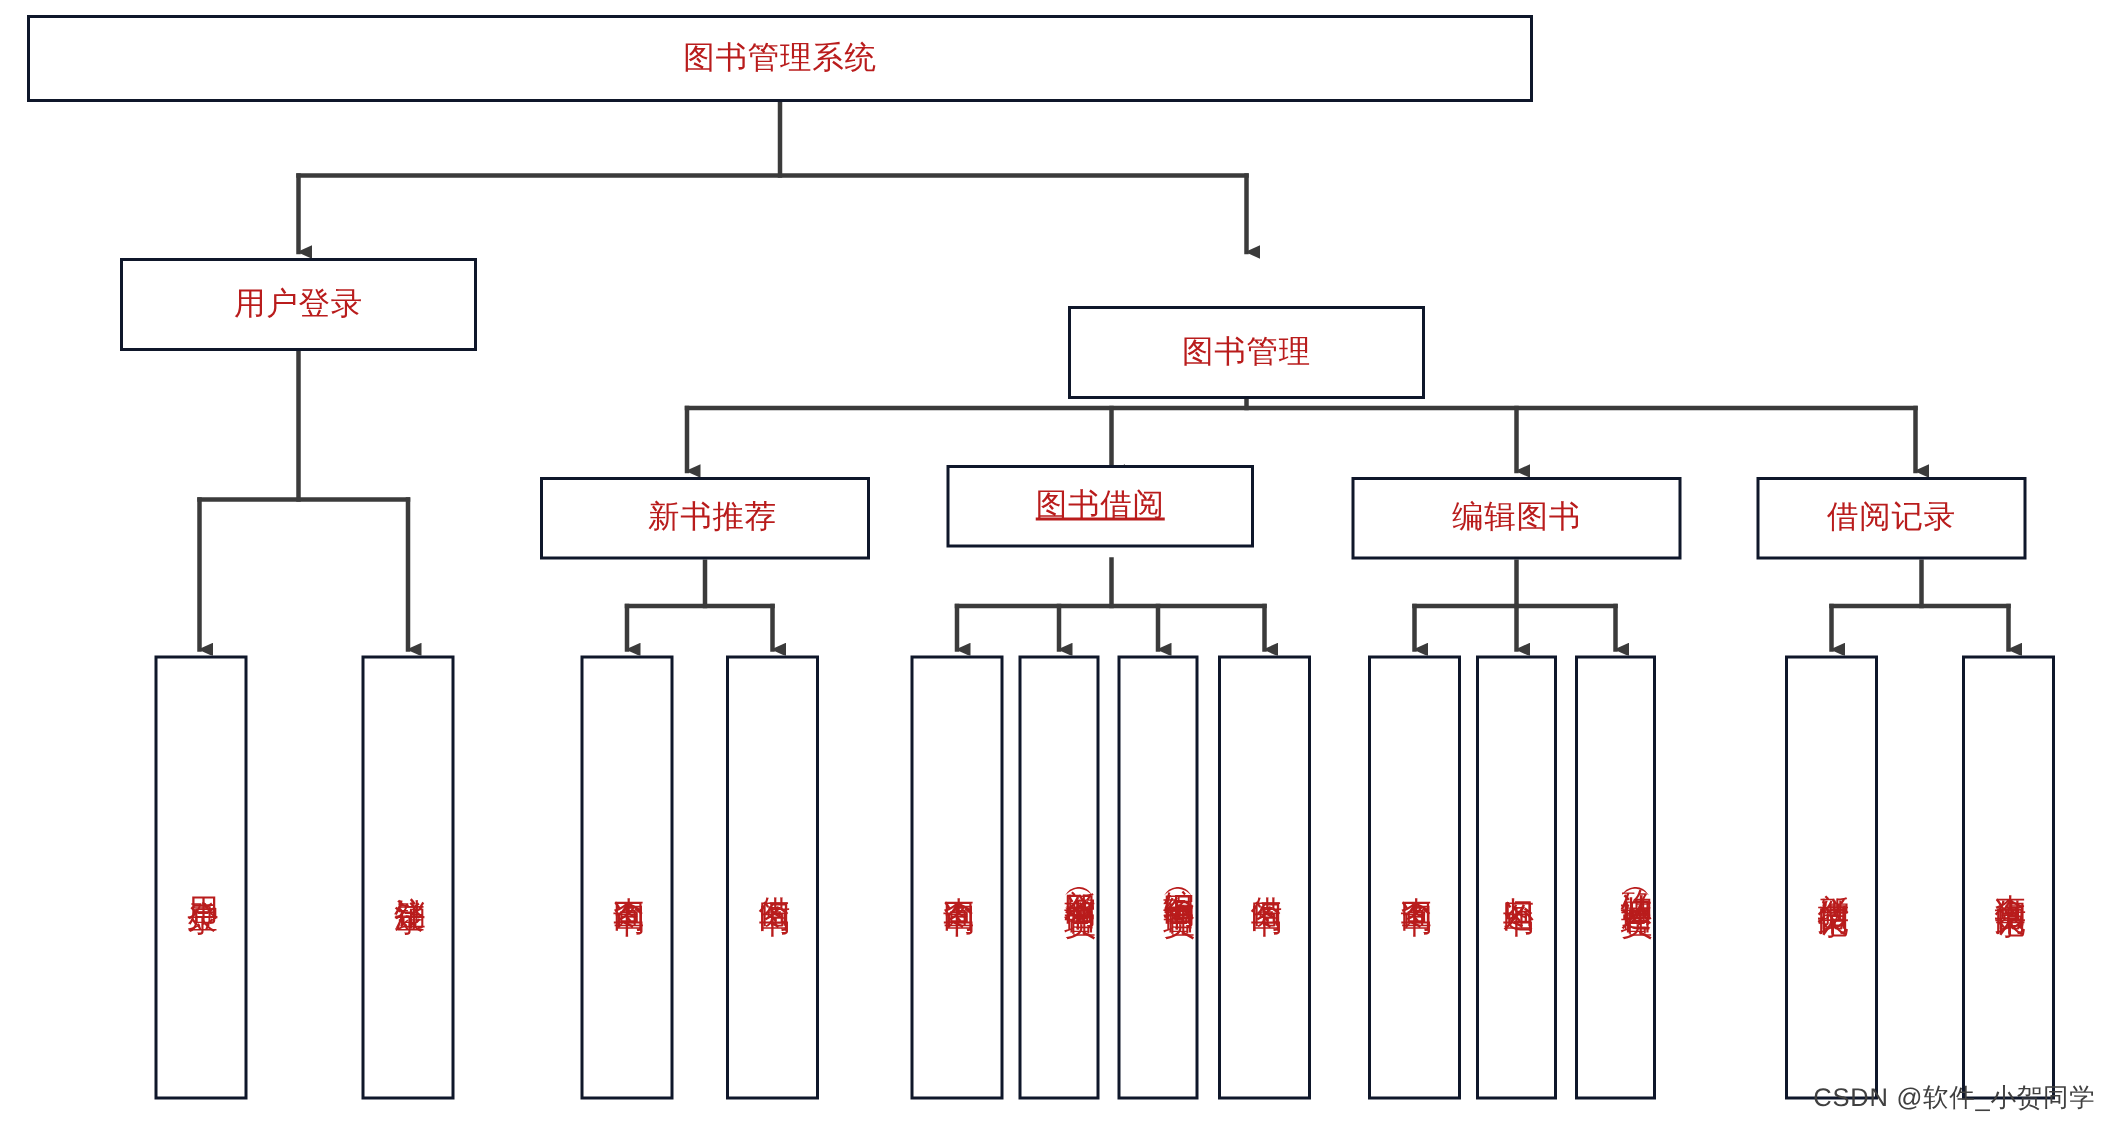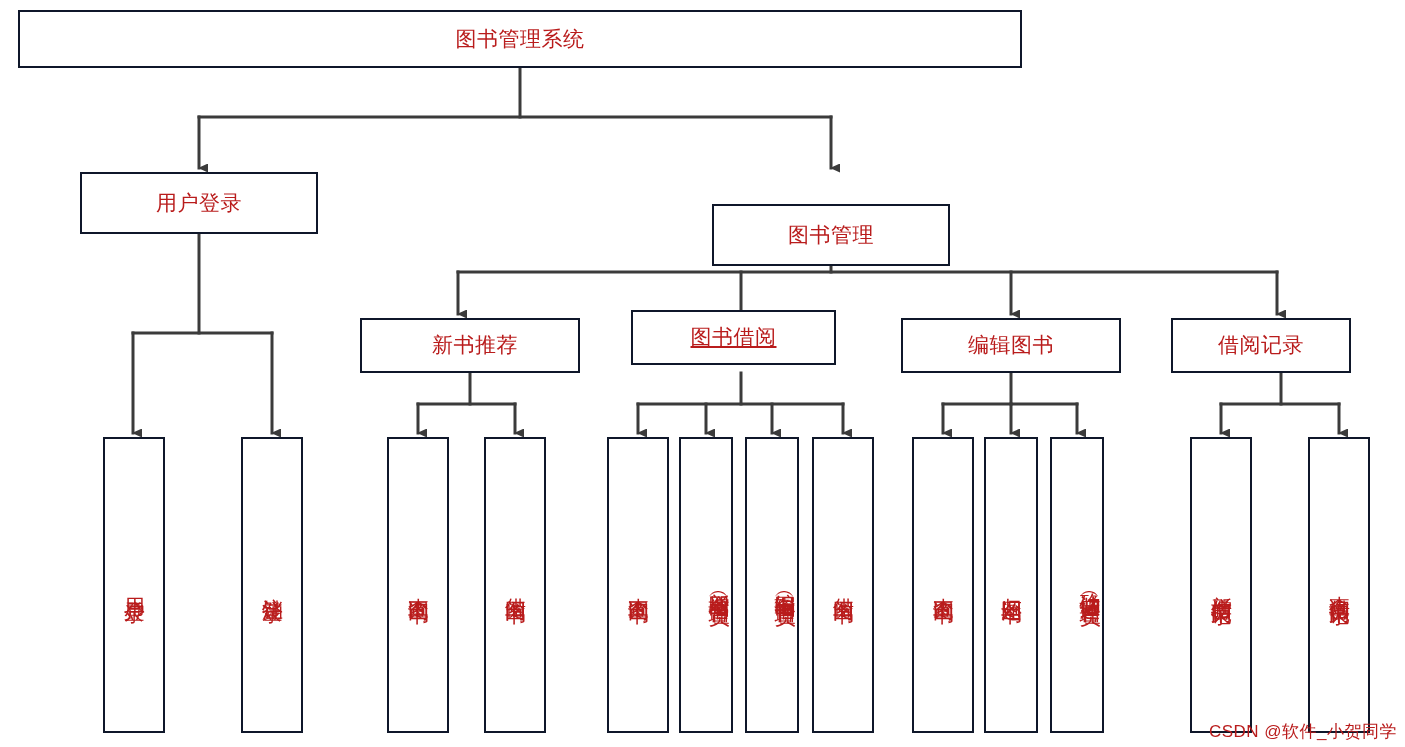--- a/index.html
+++ b/index.html
@@ -53,21 +53,21 @@
     justify-content: center;
   }
   .node-v.leaf-tall {
     align-items: center;
   }
   #watermark {
     position: absolute;
     right: 8px;
     bottom: 4px;
     font-size: 17px;
-    color: #b91c1c;
+    color: #404040;
     white-space: nowrap;
     letter-spacing: 0.5px;
   }
 </style>
 </head>
 <body>
 
 <div id="diagram-root">
 
   <svg id="edge-layer" viewBox="0 0 1405 747" width="1405" height="747" xmlns="http://www.w3.org/2000/svg">

